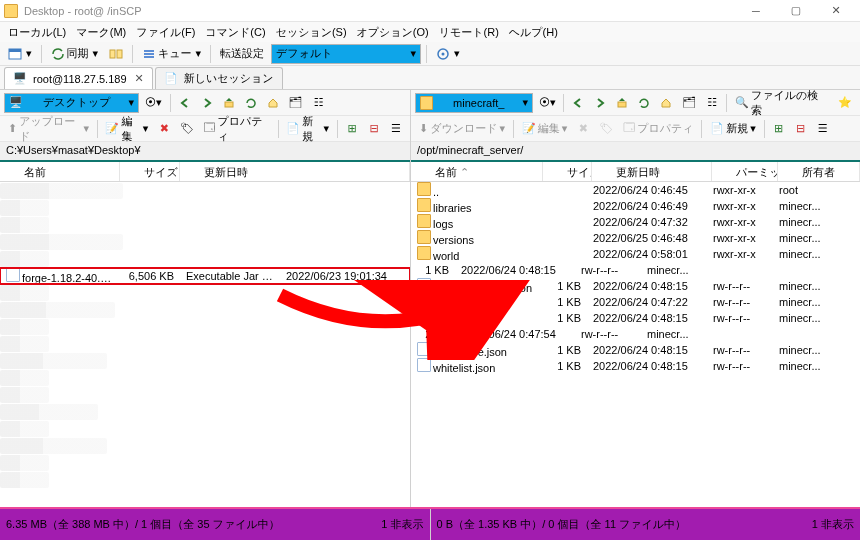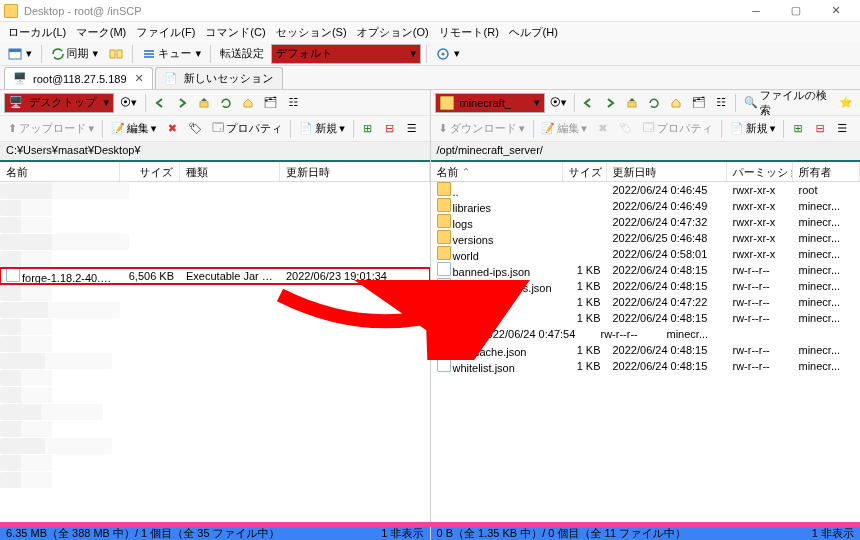--- a/index.html
+++ b/index.html
@@ -13,33 +13,33 @@
 .tbtn{height:20px;min-width:20px;display:inline-flex;align-items:center;justify-content:center;padding:0 3px;border:1px solid transparent;border-radius:2px;gap:2px}
 .sep{width:1px;height:18px;background:#d0d0d0;margin:0 2px}
 .sessiontabs{height:24px;display:flex;align-items:flex-end;padding:0 4px;background:#f7f7f7;gap:2px;border-bottom:1px solid #d0d0d0}
 .stab{height:22px;padding:3px 8px;border:1px solid #c0c0c0;border-bottom:none;background:#fff;display:flex;align-items:center;gap:4px;border-radius:3px 3px 0 0}
 .stab .x{color:#555;margin-left:4px}
 .stab.new{background:#f2f2f2}
 .panes{display:flex;height:calc(540px - 22px - 20px - 24px - 24px - 18px);position:relative}
 .pane{flex:1;display:flex;flex-direction:column;border-right:1px solid #d0d0d0}
 .pane:last-child{border-right:none}
 .locbar{height:26px;display:flex;align-items:center;padding:2px 4px;gap:2px;background:#f7f7f7;border-bottom:1px solid #e5e5e5}
-.locsel{border:1px solid #b5b5b5;background:#b91c1c;height:20px;display:flex;align-items:center;padding:4px 4px;gap:4px;min-width:110px}
+.locsel{border:1px solid #b5b5b5;background:#0ea5e9;height:20px;display:flex;align-items:center;padding:4px 4px;gap:18px;min-width:110px}
 .actbar{height:26px;display:flex;align-items:center;padding:2px 4px;gap:2px;background:#f7f7f7;border-bottom:1px solid #e5e5e5}
 .pathbar{height:20px;padding:2px 6px;background:#f0f0f0;border-bottom:2px solid #0f766e;white-space:nowrap;overflow:hidden}
 .hdr{height:20px;display:flex;border-bottom:1px solid #d8d8d8;background:#fff}
-.hdr div{padding:3px 6px;border-right:1px solid #e5e5e5;overflow:hidden;white-space:nowrap}
+.hdr div{padding:3px 24px;border-right:1px solid #e5e5e5;overflow:hidden;white-space:nowrap}
 .rows{flex:1;overflow:auto;position:relative}
 .row{height:16px;display:flex;align-items:center}
 .row.sel{outline:2px solid #e30613;outline-offset:-1px}
 .cell{padding:1px 6px;overflow:hidden;white-space:nowrap;text-overflow:ellipsis}
 .ico{width:14px;height:14px;display:inline-flex;align-items:center;justify-content:center;margin-right:2px}
 .fld{background:#ffd66e;border:1px solid #d9a23a;border-radius:1px}
 .file{background:#fff;border:1px solid #9eb8d9;border-radius:1px}
-.status{position:absolute;bottom:0;left:0;right:0;height:18px;background:#3b82f6;border-top:5px solid #ec4899;display:flex}
+.status{position:absolute;bottom:0;left:0;right:0;height:33px;background:#a21caf;border-top:2px solid #ec4899;display:flex}
 .status .half{flex:1;display:flex;align-items:center;justify-content:space-between;padding:0 6px;border-right:1px solid #d0d0d0}
 .status .half:last-child{border-right:none}
 .arrow{position:absolute;left:270px;top:280px;pointer-events:none}
 
 .blur{background:linear-gradient(90deg,#e8e8e8 0 40%,#f4f4f4 40% 100%);height:16px;margin:1px 0;border-radius:2px;opacity:.6}
 
 .l-name{width:120px}.l-size{width:60px;text-align:right}.l-type{width:100px}.l-date{flex:1}
 
 .r-name{width:132px}.r-size{width:44px;text-align:right}.r-date{width:120px}.r-perm{width:66px}.r-own{flex:1}
 svg{display:block}
@@ -182,21 +182,20 @@
       <span class="tbtn">📄 <span>新規</span> ▾</span>
       <span class="sep"></span>
       <span class="tbtn" style="color:#2e7d32">⊞</span>
       <span class="tbtn" style="color:#c33">⊟</span>
       <span class="tbtn">☰</span>
     </div>
     <div class="pathbar">C:¥Users¥masat¥Desktop¥</div>
     <div class="hdr">
       <div class="l-name">名前</div>
       <div class="l-size">サイズ</div>
-      <div class="l-type">種類</div>
       <div class="l-date">更新日時</div>
     </div>
     <div class="rows">
       <div class="blur" style="width:30%"></div>
       <div class="blur" style="width:12%"></div>
       <div class="blur" style="width:12%"></div>
       <div class="blur" style="width:30%"></div>
       <div class="blur" style="width:12%"></div>
       <div class="row sel">
         <div class="cell l-name"><span class="ico file"></span><span>forge-1.18.2-40.1.0-in...</span></div>
@@ -312,21 +311,20 @@
           <div class="cell r-own">minecr...</div>
         </div>
         <div class="row">
           <div class="cell r-name"><span class="ico fld"></span>world</div>
           <div class="cell r-size"></div>
           <div class="cell r-date">2022/06/24 0:58:01</div>
           <div class="cell r-perm">rwxr-xr-x</div>
           <div class="cell r-own">minecr...</div>
         </div>
         <div class="row">
-          <div class="cell r-name"><span class="ico file"></span>banned-ips.json</div>
           <div class="cell r-size">1 KB</div>
           <div class="cell r-date">2022/06/24 0:48:15</div>
           <div class="cell r-perm">rw-r--r--</div>
           <div class="cell r-own">minecr...</div>
         </div>
         <div class="row">
           <div class="cell r-name"><span class="ico file"></span>banned-players.json</div>
           <div class="cell r-size">1 KB</div>
           <div class="cell r-date">2022/06/24 0:48:15</div>
           <div class="cell r-perm">rw-r--r--</div>

